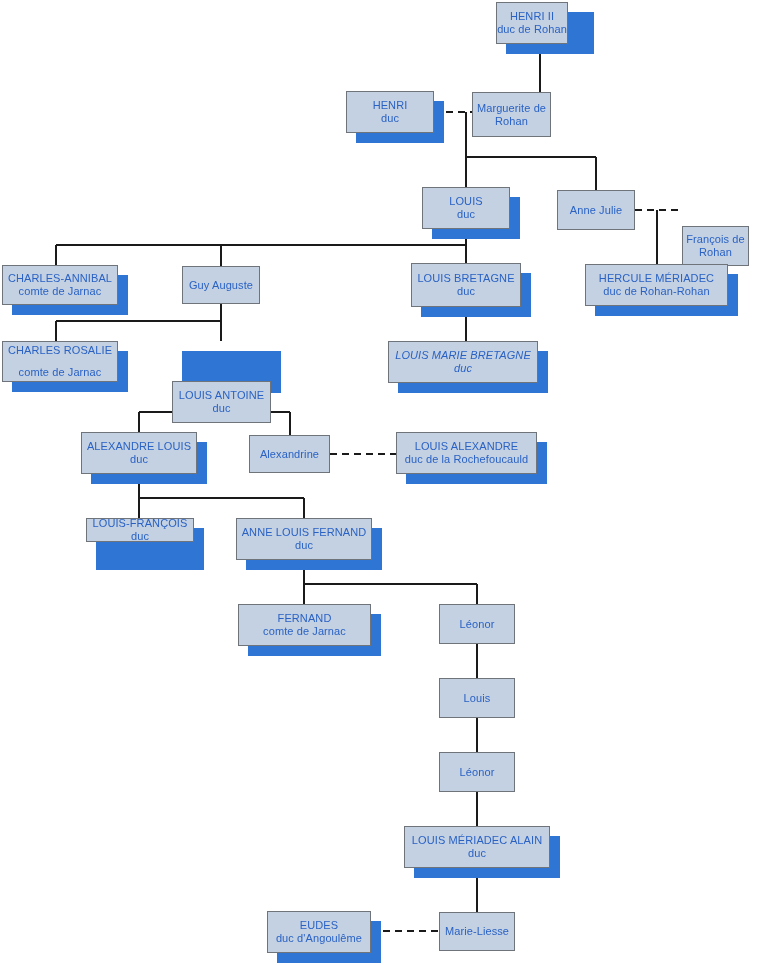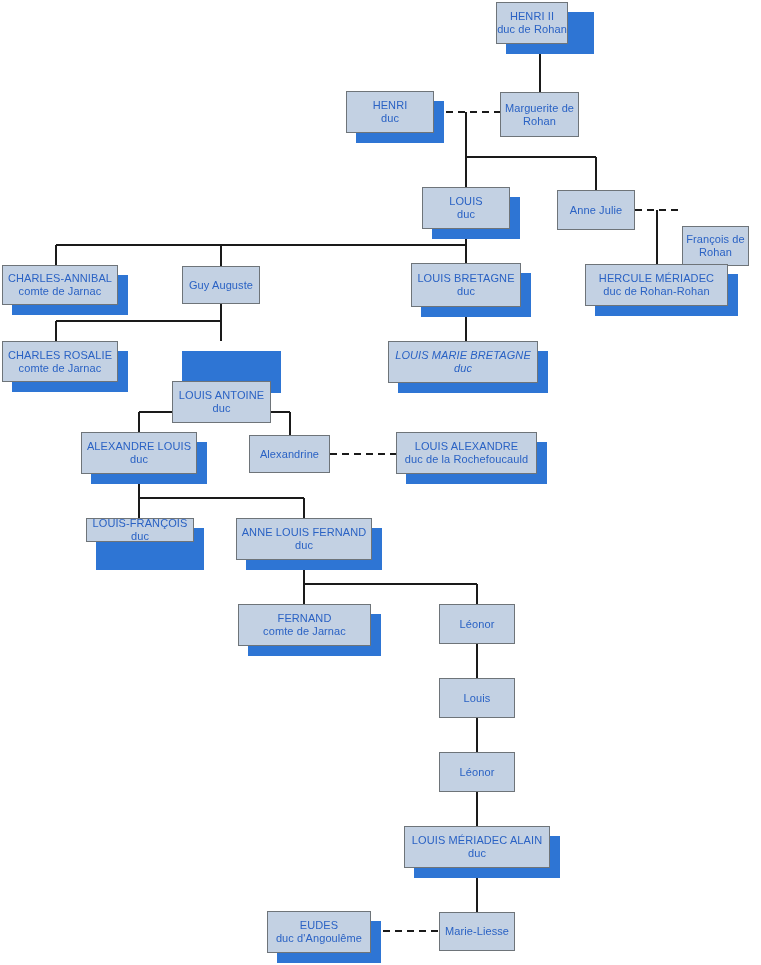--- a/index.html
+++ b/index.html
@@ -109,21 +109,21 @@
 <div class="shadow" style="left: 506px; top: 12px; width: 88px; height: 42px;"></div>
     <div class="node" style="left: 496px; top: 2px; width: 72px; height: 42px;">
       <span class="ln">HENRI II</span>
       <span class="ln small">duc de Rohan</span>
     </div>
     <div class="shadow" style="left: 356px; top: 101px; width: 88px; height: 42px;"></div>
     <div class="node" style="left: 346px; top: 91px; width: 88px; height: 42px;">
       <span class="ln">HENRI</span>
       <span class="ln small">duc</span>
     </div>
-    <div class="node" style="left: 500px; top: 92px; width: 79px; height: 45px;">
+    <div class="node" style="left: 472px; top: 92px; width: 79px; height: 45px;">
       <span class="ln">Marguerite de</span>
       <span class="ln small">Rohan</span>
     </div>
     <div class="shadow" style="left: 432px; top: 197px; width: 88px; height: 42px;"></div>
     <div class="node" style="left: 422px; top: 187px; width: 88px; height: 42px;">
       <span class="ln">LOUIS</span>
       <span class="ln small">duc</span>
     </div>
     <div class="node" style="left: 557px; top: 190px; width: 78px; height: 40px;">
       <span class="ln">Anne Julie</span>
@@ -144,21 +144,21 @@
     <div class="node" style="left: 411px; top: 263px; width: 110px; height: 44px;">
       <span class="ln">LOUIS BRETAGNE</span>
       <span class="ln small">duc</span>
     </div>
     <div class="shadow" style="left: 595px; top: 274px; width: 143px; height: 42px;"></div>
     <div class="node" style="left: 585px; top: 264px; width: 143px; height: 42px;">
       <span class="ln">HERCULE MÉRIADEC</span>
       <span class="ln small">duc de Rohan-Rohan</span>
     </div>
     <div class="shadow" style="left: 12px; top: 351px; width: 116px; height: 41px;"></div>
-    <div class="node" style="left: 2px; top: 341px; width: 116px; height: 41px;">
+    <div class="node" style="left: 2px; top: 341px; width: 116px; height: 41px; justify-content: space-between;">
       <span class="ln">CHARLES ROSALIE</span>
       <span class="ln small">comte de Jarnac</span>
     </div>
     <div class="shadow" style="left: 182px; top: 351px; width: 99px; height: 42px;"></div>
     <div class="node" style="left: 172px; top: 341px; width: 99px; height: 42px; margin-top: 40px;">
       <span class="ln">LOUIS ANTOINE</span>
       <span class="ln small">duc</span>
     </div>
     <div class="shadow" style="left: 398px; top: 351px; width: 150px; height: 42px;"></div>
     <div class="node" style="left: 388px; top: 341px; width: 150px; height: 42px; font-style: italic;">

